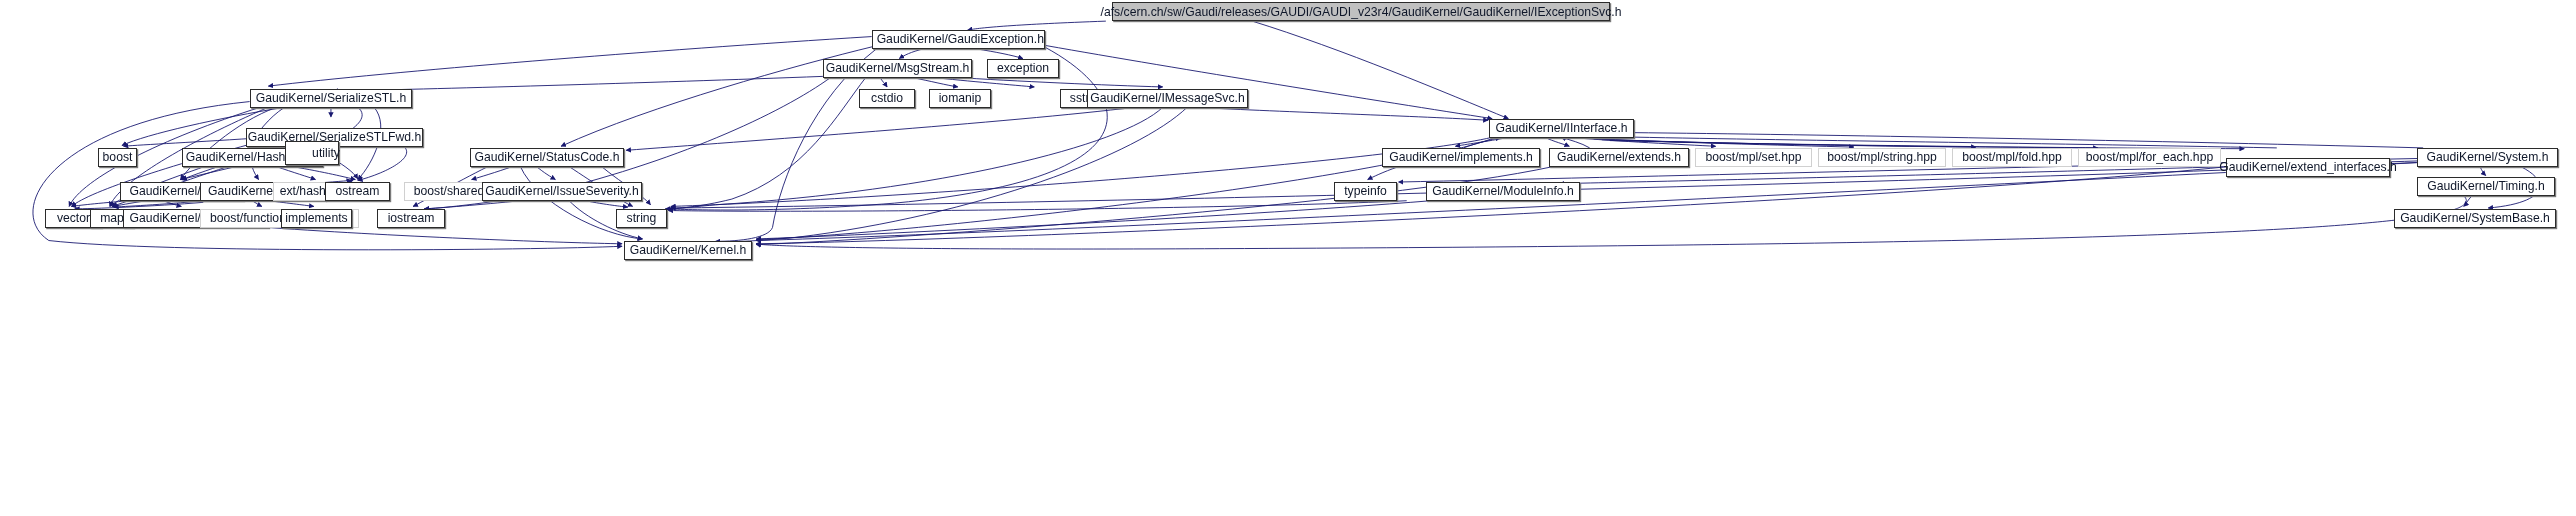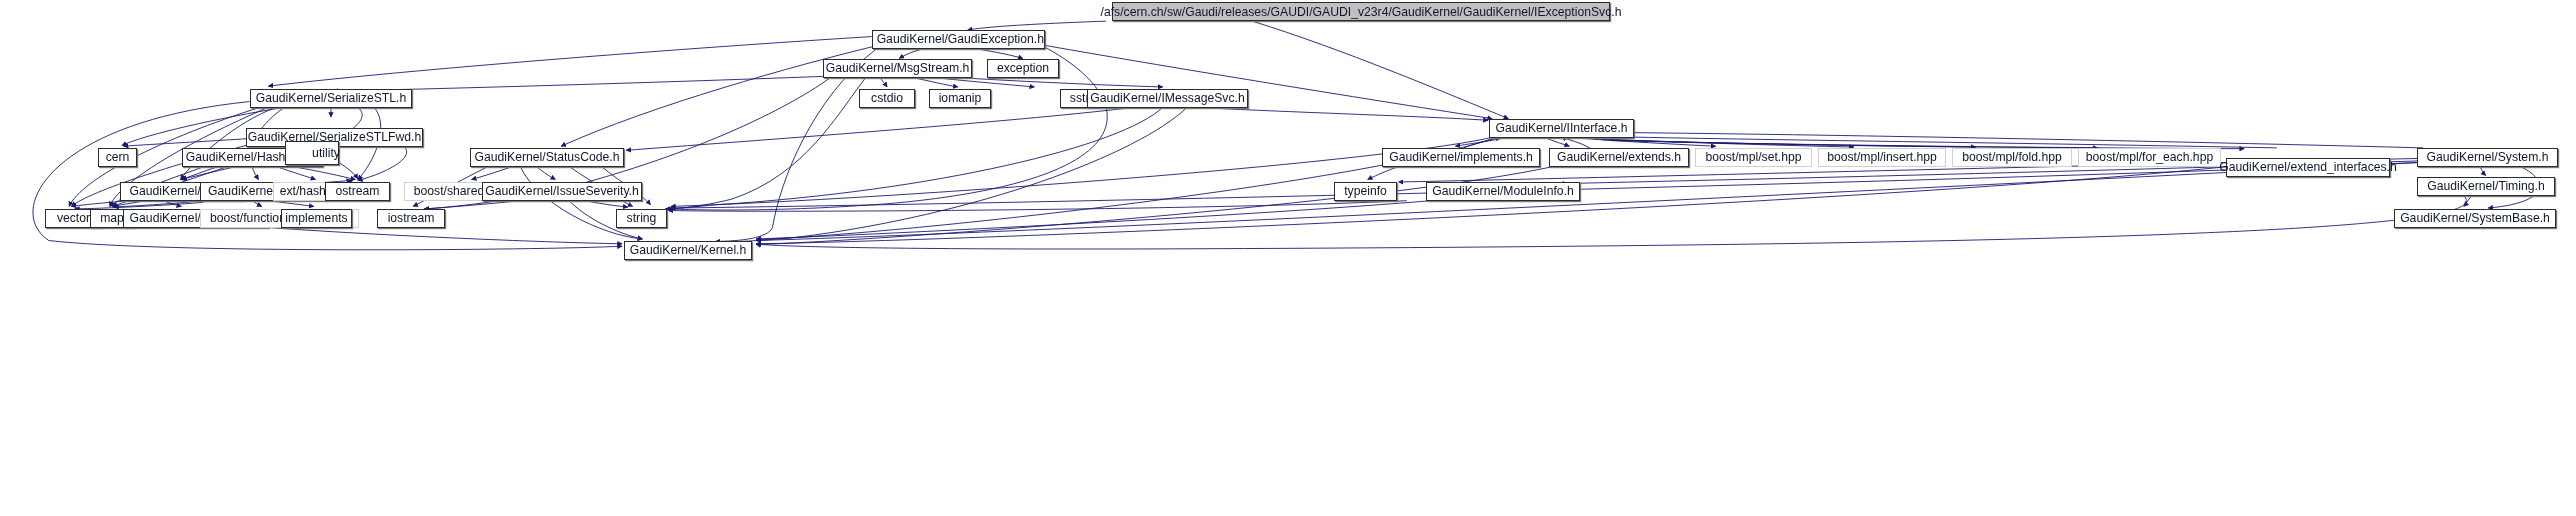--- a/index.html
+++ b/index.html
@@ -143,42 +143,42 @@
       <div class="node solid" style="left: 1087px; top: 89px; width: 161px; height: 18.7px;">
         <span class="lbl">GaudiKernel/IMessageSvc.h</span>
       </div>
       <div class="node solid" style="left: 246px; top: 119px; width: 177px; height: 18.7px; margin-top: 9px;">
         <span class="lbl">GaudiKernel/SerializeSTLFwd.h</span>
       </div>
       <div class="node solid" style="left: 1489px; top: 119px; width: 145px; height: 18.7px;">
         <span class="lbl">GaudiKernel/IInterface.h</span>
       </div>
       <div class="node solid" style="left: 98px; top: 148px; width: 39px; height: 18.7px;">
-        <span class="lbl">cern</span>
+        <span class="lbl">boost</span>
       </div>
       <div class="node solid" style="left: 182px; top: 148px; width: 141px; height: 18.7px;">
         <span class="lbl">GaudiKernel/HashMap.h</span>
       </div>
       <div class="node solid" style="left: 285px; top: 141px; width: 54px; height: 24px; padding-left: 28px;">
         <span class="lbl">utility</span>
       </div>
       <div class="node solid" style="left: 470px; top: 148px; width: 154px; height: 18.7px;">
         <span class="lbl">GaudiKernel/StatusCode.h</span>
       </div>
       <div class="node solid" style="left: 1382px; top: 148px; width: 158px; height: 18.7px;">
         <span class="lbl">GaudiKernel/implements.h</span>
       </div>
       <div class="node solid" style="left: 1549px; top: 148px; width: 140px; height: 18.7px;">
         <span class="lbl">GaudiKernel/extends.h</span>
       </div>
       <div class="node ext" style="left: 1695px; top: 148px; width: 117px; height: 18.7px;">
         <span class="lbl">boost/mpl/set.hpp</span>
       </div>
       <div class="node ext" style="left: 1818px; top: 148px; width: 128px; height: 18.7px;">
-        <span class="lbl">boost/mpl/insert.hpp</span>
+        <span class="lbl">boost/mpl/string.hpp</span>
       </div>
       <div class="node ext" style="left: 1952px; top: 148px; width: 120px; height: 18.7px;">
         <span class="lbl">boost/mpl/fold.hpp</span>
       </div>
       <div class="node ext" style="left: 2078px; top: 148px; width: 143px; height: 18.7px;">
         <span class="lbl">boost/mpl/for_each.hpp</span>
       </div>
       <div class="node solid" style="left: 2226px; top: 158px; width: 164px; height: 18.7px;">
         <span class="lbl">GaudiKernel/extend_interfaces.h</span>
       </div>

